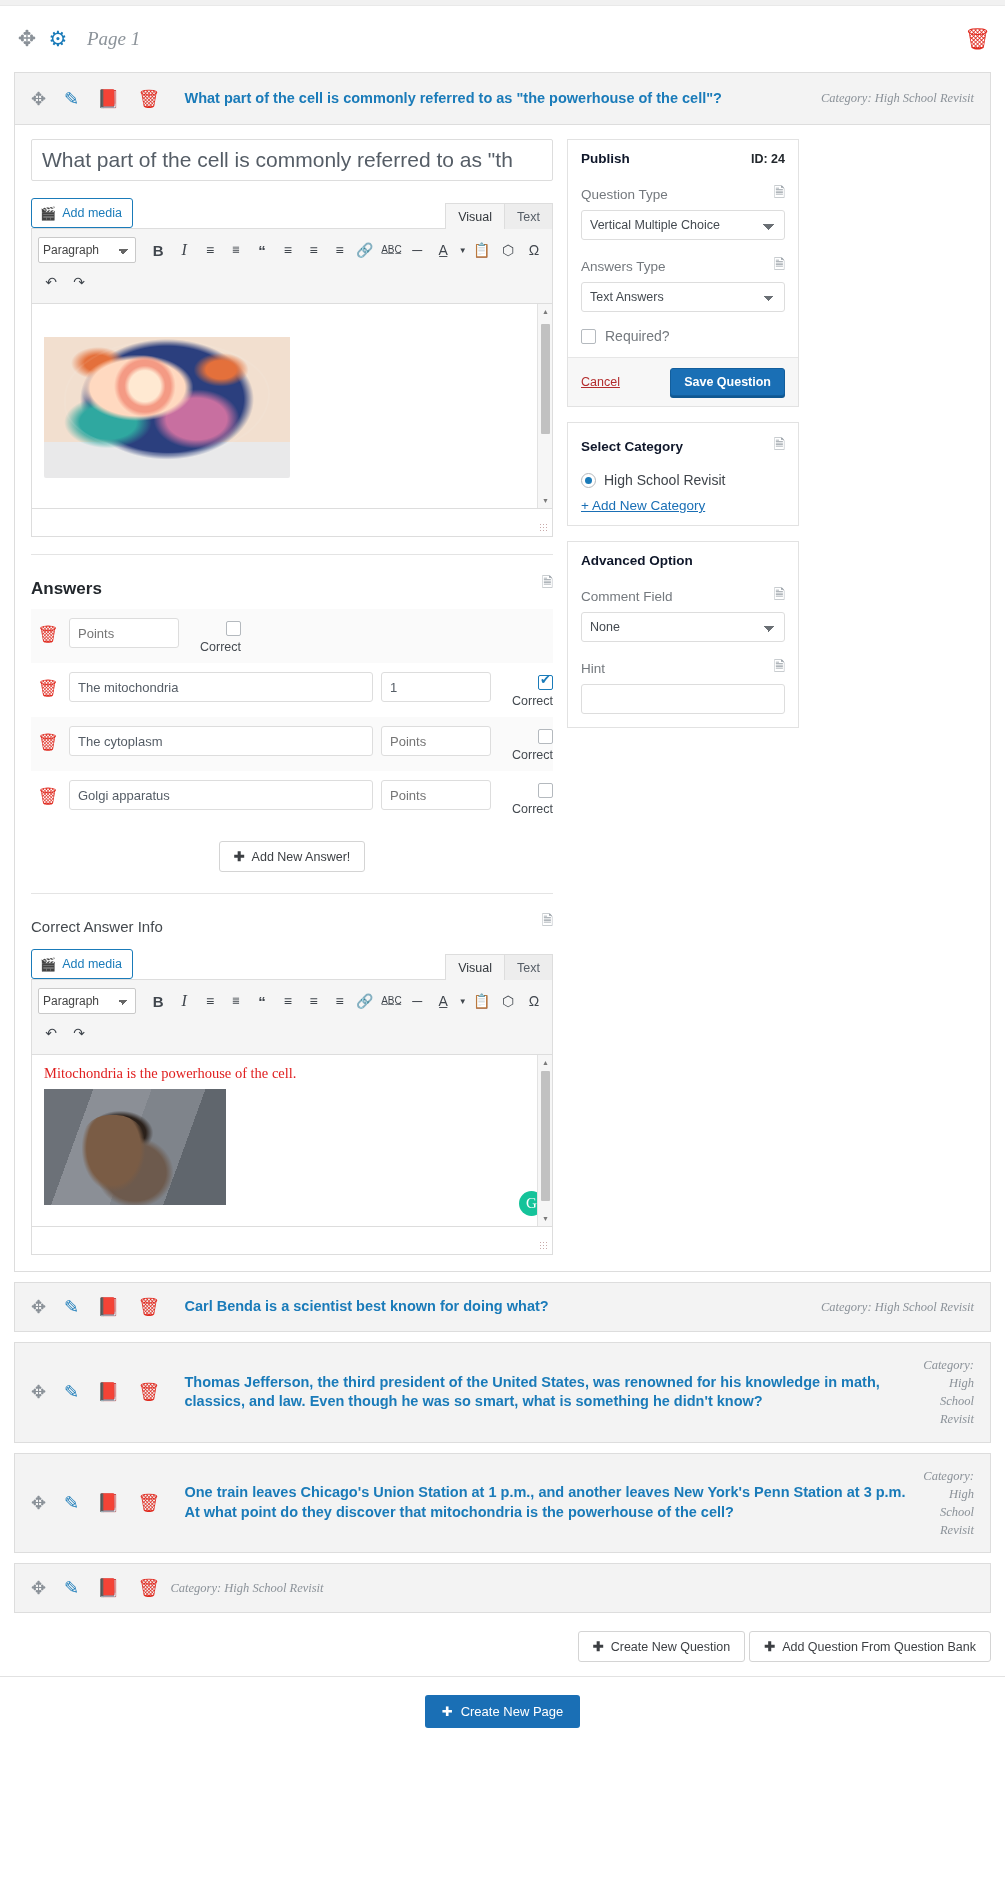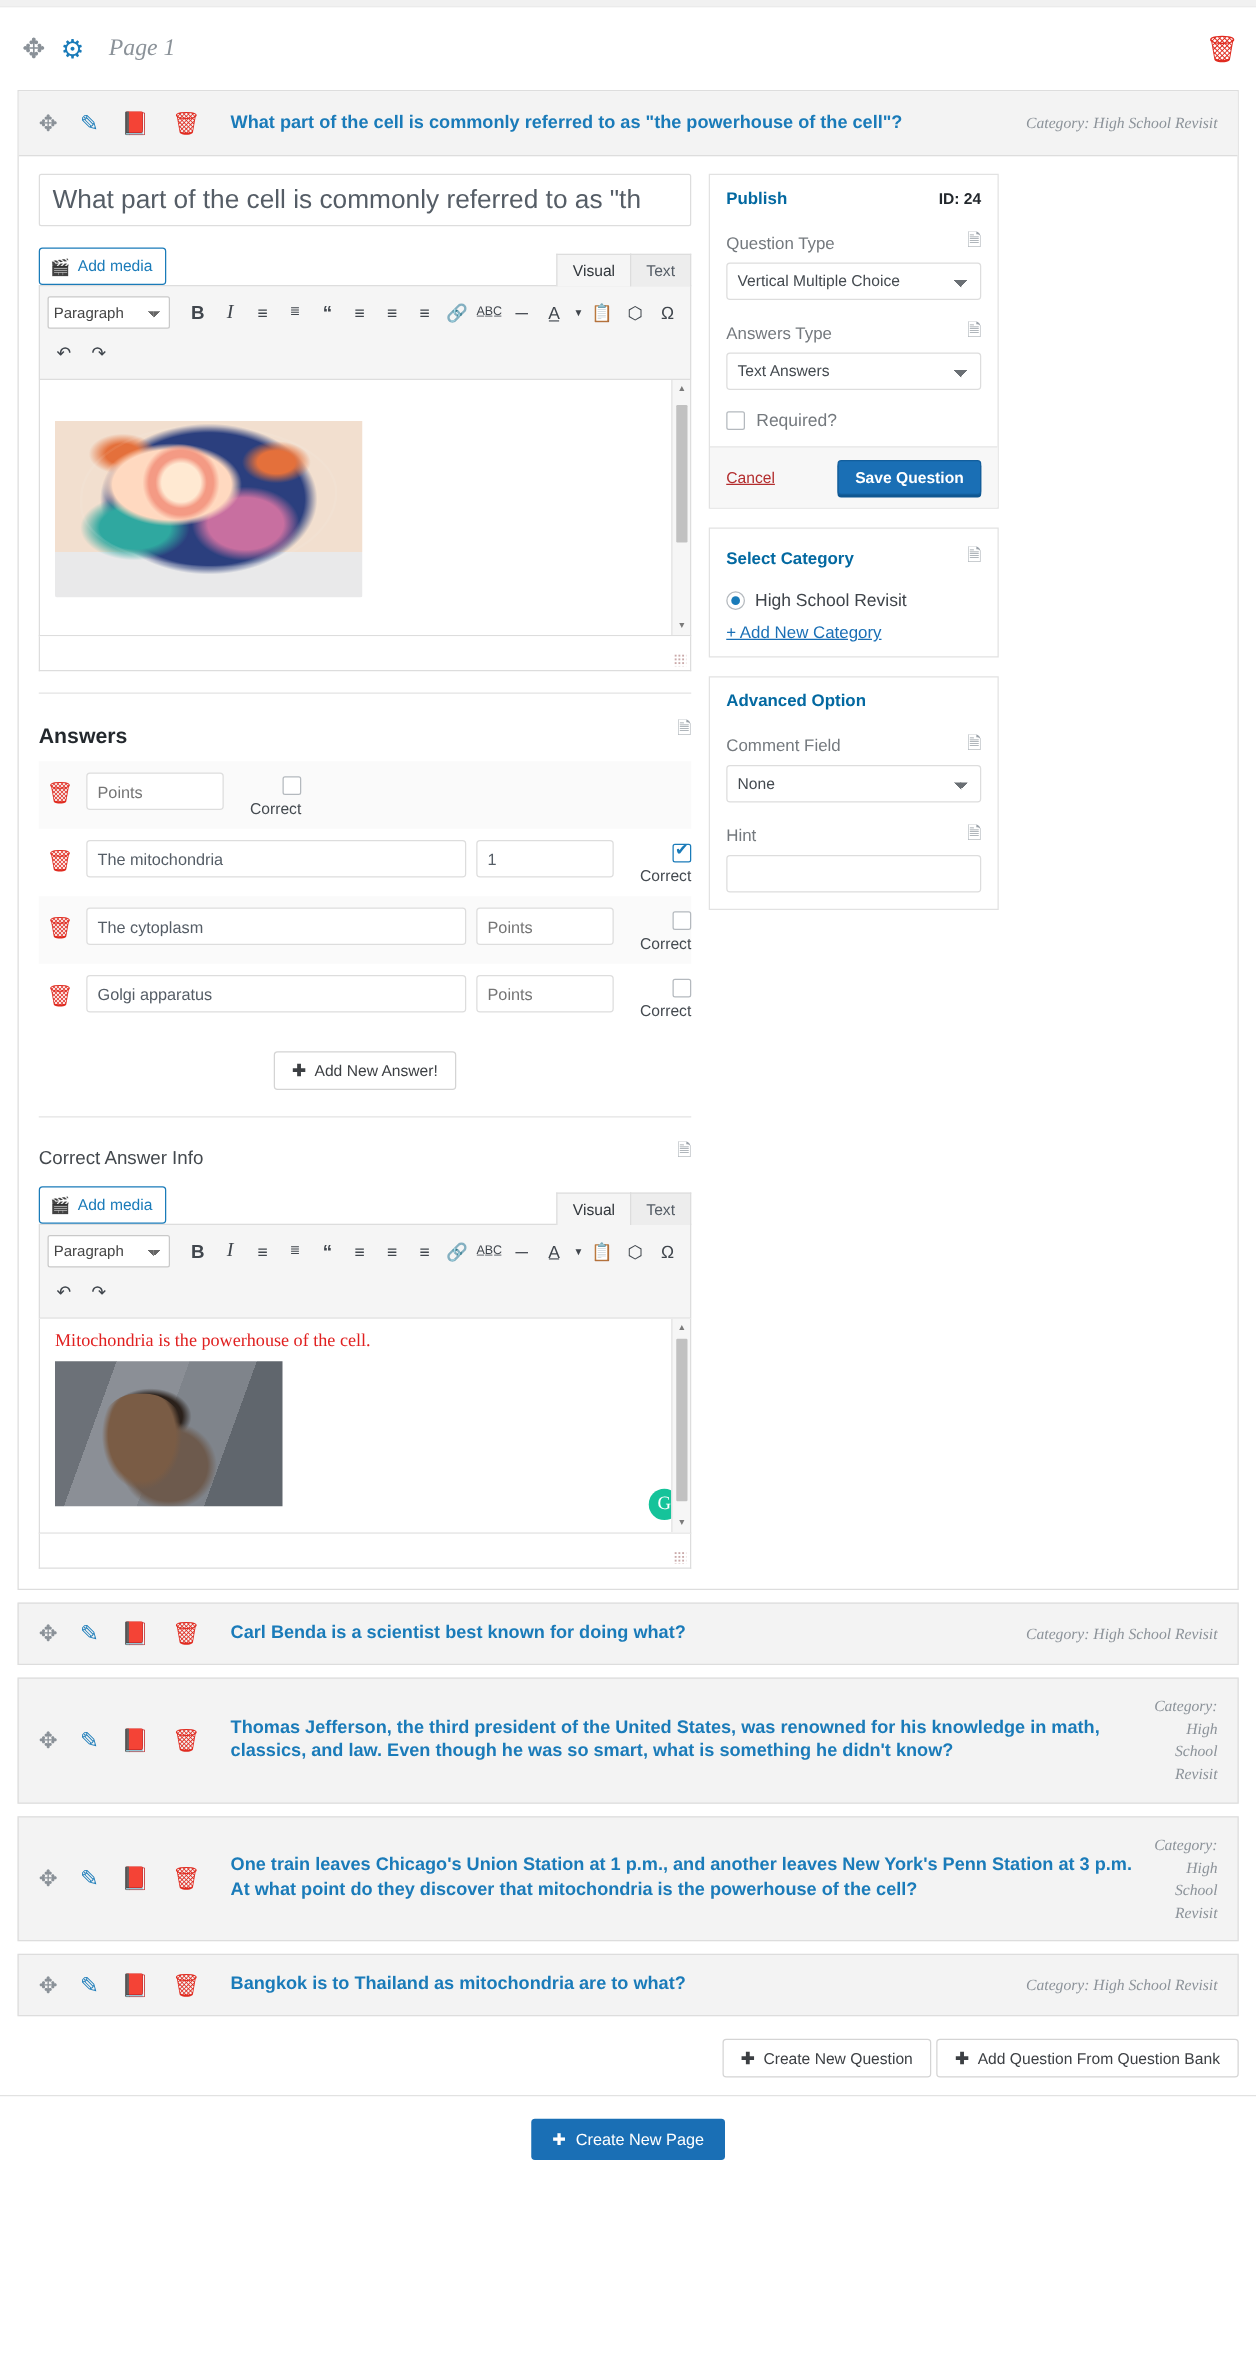--- a/index.html
+++ b/index.html
@@ -377,21 +377,21 @@
   
   .side-box {
     border: 1px solid #e2e2e2;
     background: #fff;
     margin-bottom: 15px;
   }
   .side-head {
     display: flex; align-items: center;
     padding: 11px 13px 6px 13px;
   }
-  .side-head-title { font-size: 13.5px; font-weight: bold; color: #0369a1; }
+  .side-head-title { font-size: 13.5px; font-weight: bold; color: #0f172a; }
   .side-head-right { margin-left: auto; font-size: 12.5px; color: #23282d; font-weight: bold;}
   .side-label-row {
     display: flex; align-items: center;
     padding: 10px 13px 4px 13px;
   }
   .side-label { font-size: 13.5px; color: #74797e; }
   .side-sel-wrap { padding: 0 13px 4px 13px; }
   .side-select {
     width: 100%;
     height: 30px;
@@ -838,21 +838,20 @@
       <span class="q-head-cat multi">Category: High School Revisit</span>
     </div>
 
     <div class="q-collapsed">
       <span class="q-head-icons">
         <span class="icon-btn hi-move">✥</span>
         <span class="icon-btn hi-pencil">✎</span>
         <span class="icon-btn hi-copy">📕</span>
         <span class="icon-btn hi-trash">🗑</span>
       </span>
-      <span class="q-head-title">Bangkok is to Thailand as mitochondria are to what?</span>
       <span class="q-head-cat">Category: High School Revisit</span>
     </div>
 
   </div>
 
   <div class="bottom-actions">
     <button class="btn-plain">
       <span class="plus">✚</span>
       <span>Create New Question</span>
     </button>

